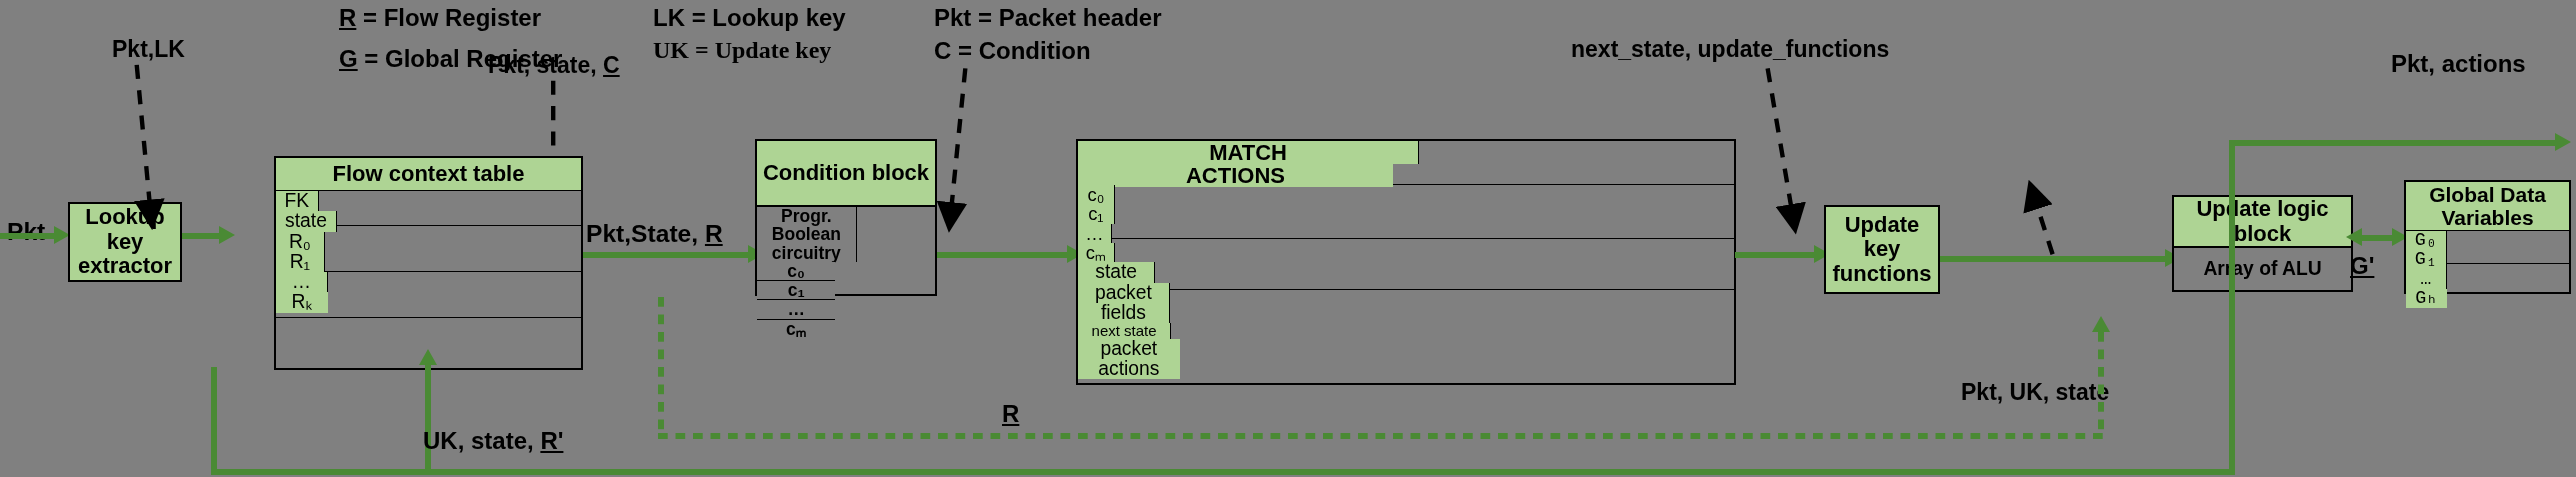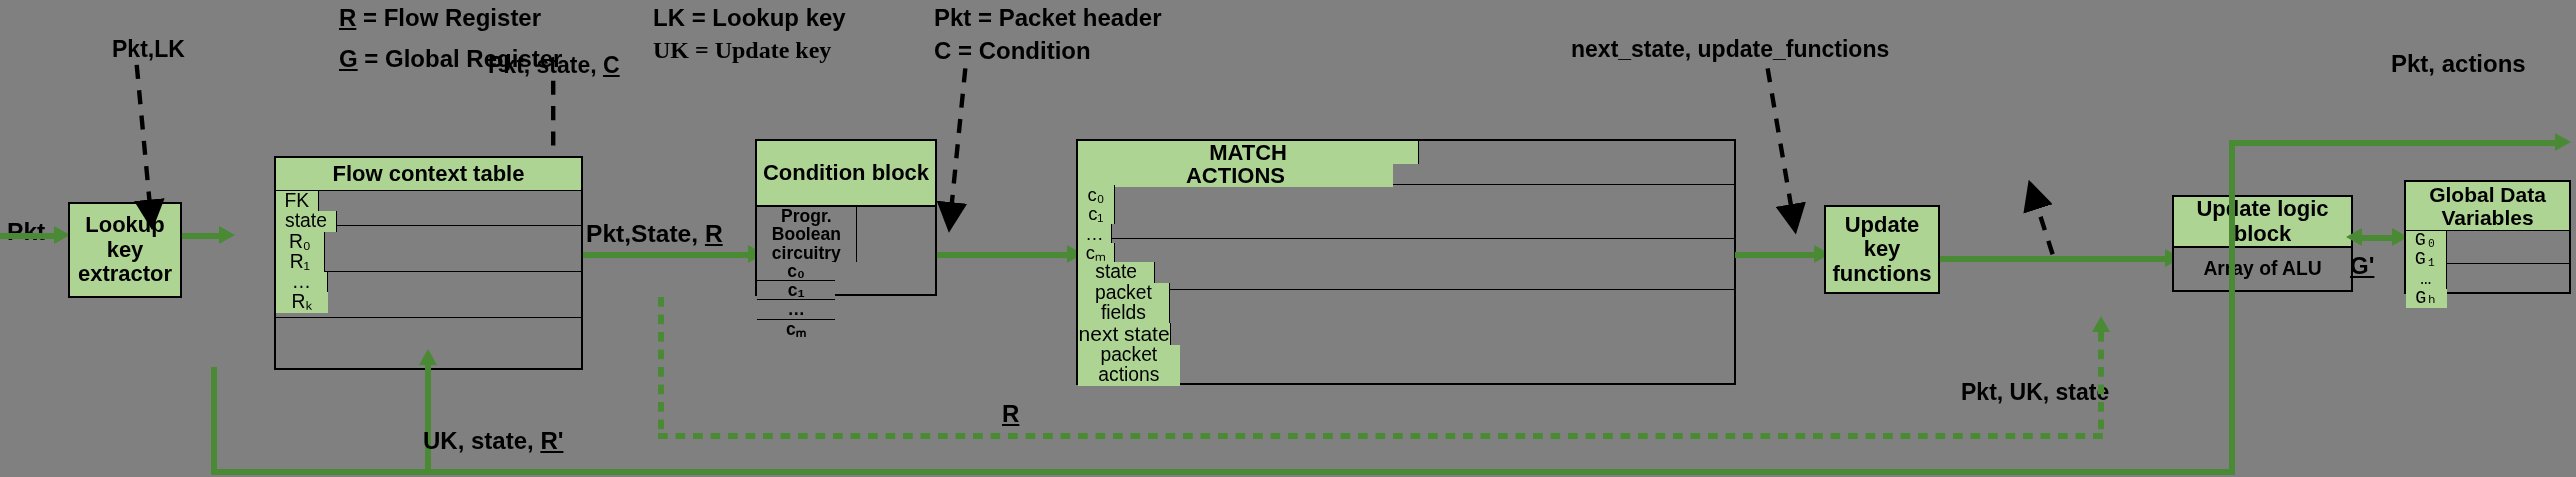--- a/index.html
+++ b/index.html
@@ -155,21 +155,21 @@
   </div>
   <div class="legend-item" style="left:934px; top:37px;">
     <span>C</span>
     <span>= Condition</span>
   </div>
 
   <div class="lbl" style="left:7px; top:218px; font-size:24.6px;">Pkt</div>
   <div class="ln hline" style="left:0px; top:233px; width:57px;"></div>
   <div class="arrowhead-r" style="left:54px; top:226px;"></div>
 
-  <div class="box" style="left:68px; top:202px; width:114px; height:96px; font-size:22px;text-align:center;">Lookup key extractor</div>
+  <div class="box" style="left:68px; top:202px; width:114px; height:80px; font-size:22px;text-align:center;">Lookup key extractor</div>
 
   <div class="ln hline" style="left:182px; top:233px; width:42px;"></div>
   <div class="arrowhead-r" style="left:219px; top:226px;"></div>
 
   <div class="lbl" style="left:112px; top:37px; font-size:23px;">Pkt,LK</div>
   <svg class="dash" style="left:0; top:0; width:2576px; height:477px;" viewBox="0 0 2936 544" width="2576" height="477">
     <defs>
       <marker id="bh" markerWidth="7" markerHeight="7" refX="5.5" refY="3.5" orient="auto">
         <polygon points="0,0 7,3.5 0,7" fill="#000"></polygon>
       </marker>
@@ -250,21 +250,21 @@
       <div class="cell hd" style="width:52%; font-size:22px; font-weight:bold;">MATCH</div>
       <div class="cell hd" style="width:48%; font-size:22px; font-weight:bold;">ACTIONS</div>
     </div>
     <div class="row rowline" style="height:54px;">
       <div class="cell hd" style="width:5.6%; font-size:18.4px;">c₀</div>
       <div class="cell hd" style="width:5.6%; font-size:18.4px;">c₁</div>
       <div class="cell hd" style="width:5.2%; font-size:18.4px;">…</div>
       <div class="cell hd" style="width:5.6%; font-size:18.4px;">cₘ</div>
       <div class="cell hd" style="width:11.8%; font-size:19.3px;">state</div>
       <div class="cell hd" style="width:14%; font-size:19.3px;">packet fields</div>
-      <div class="cell hd" style="width:14.2%; font-size:21px;">next state</div>
+      <div class="cell hd" style="width:14.2%; font-size:15px;">next state</div>
       <div class="cell hd" style="width:15.5%; font-size:19.3px;">packet actions</div>
     </div>
     <div class="row rowline" style="height:51px;">
       <div class="cell body" style="width:5.6%;"></div>
       <div class="cell body" style="width:5.6%;"></div>
       <div class="cell body" style="width:5.2%;"></div>
       <div class="cell body" style="width:5.6%;"></div>
       <div class="cell body" style="width:11.8%;"></div>
       <div class="cell body" style="width:14%;"></div>
       <div class="cell body" style="width:14.2%;"></div>

